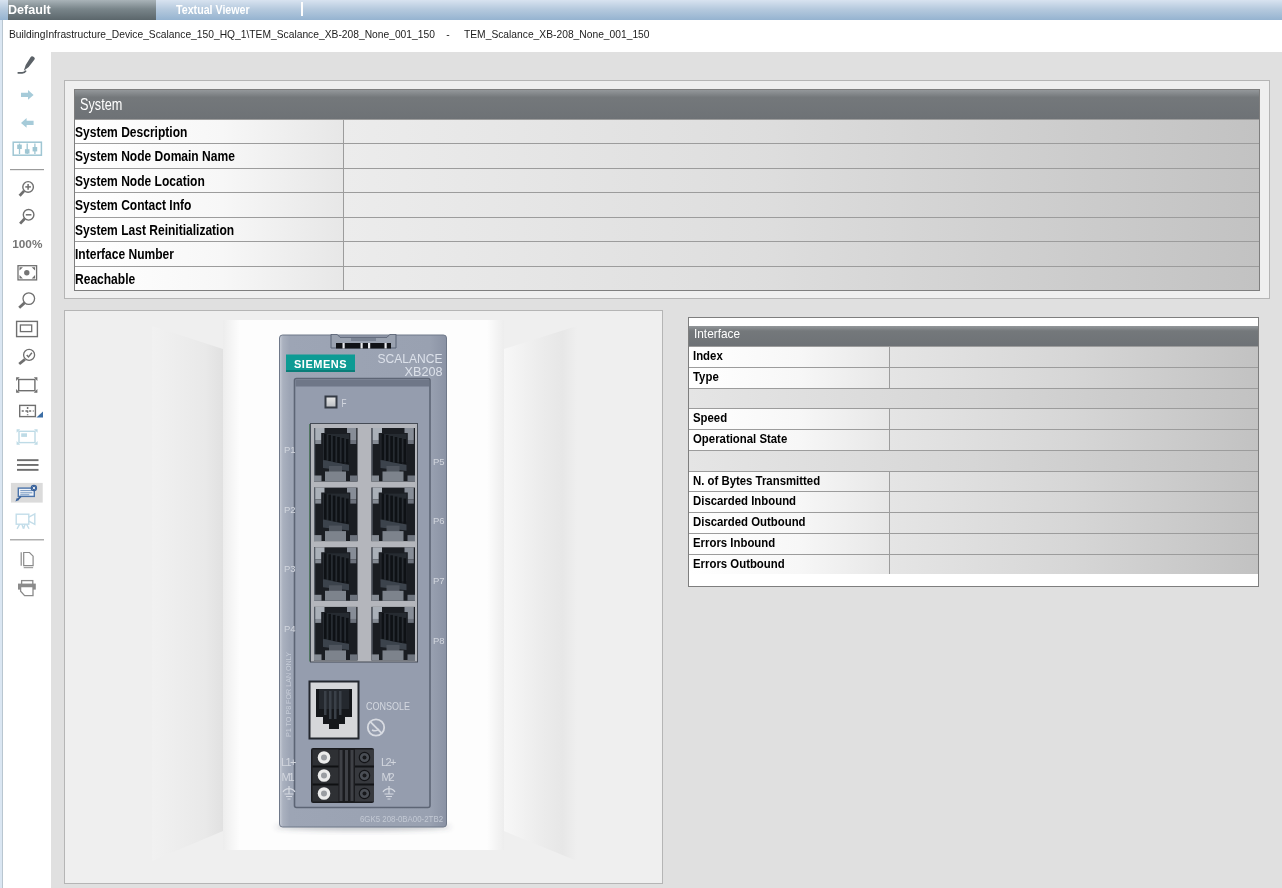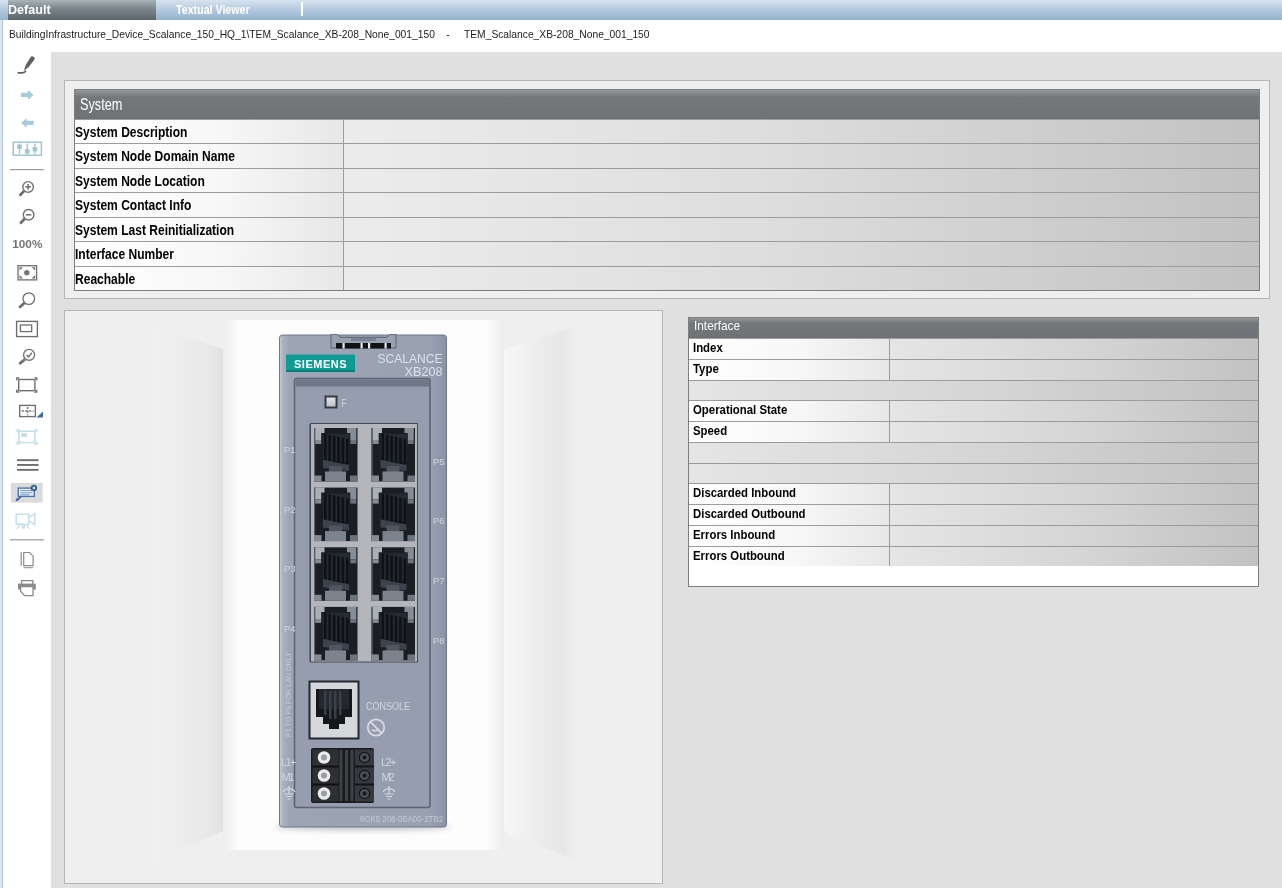--- a/index.html
+++ b/index.html
@@ -46,21 +46,21 @@
 #crumbText span { display:inline-block; transform-origin:0 50%; font-size:11.5px; transform:scaleX(0.893); }
 
 #sysTbl { left:74px; top:89px; width:1186px; height:202px; }
 #sysTbl .th { height:28.5px; line-height:28.5px; padding-left:5px; font-size:13px; }
 #sysTbl .tr { height:24.57px; }
 #sysTbl .tr:last-child { }
 #sysTbl .td1 { width:269px; font-size:12.5px; line-height:25px; }
 #sysTbl .td2 { background:linear-gradient(90deg,#ececec 0%,#dedede 45%,#c2c2c2 100%); }
 
 #ifTbl { left:688px; top:317px; width:571px; height:270px; }
-#ifTbl .th { height:20px; line-height:16px; padding-left:5px; font-size:12px; }
+#ifTbl .th { height:20px; line-height:16px; padding-left:5px; font-size:12px;margin-top:8px; }
 #ifTbl .tr { height:20.75px; }
 #ifTbl .td1 { width:201px; font-size:12px; line-height:17.5px; padding-left:4px; }
 #ifTbl .td2 { background:linear-gradient(90deg,#e5e5e5 0%,#d6d6d6 50%,#c2c2c2 100%); }
 </style>
 </head>
 <body>
 <div id="root">
   <div class="abs" id="edgeL"></div>
   <div class="abs" id="tabbar"></div>
   <div class="abs" id="tabDefault"><span>Default</span></div>
@@ -113,31 +113,32 @@
         <div class="td2"></div>
       </div>
     <div class="tr">
         <div class="td1"><span>Type</span></div>
         <div class="td2"></div>
       </div>
     <div class="tr">
         <div class="td2"></div>
       </div>
     <div class="tr">
+        <div class="td1"><span>Speed</span></div>
+        <div class="td2"></div>
+      </div>
+    <div class="tr">
         <div class="td1"><span>Operational State</span></div>
         <div class="td2"></div>
       </div>
     <div class="tr">
-        <div class="td1"><span>Speed</span></div>
-        <div class="td2"></div>
-      </div>
-    <div class="tr">
-        <div class="td2"></div>
-      </div>
-    <div class="tr">
+        <div class="td2"></div>
+      </div>
+    <div class="tr">
+        <div class="td1"><span>N. of Bytes Transmitted</span></div>
         <div class="td2"></div>
       </div>
     <div class="tr">
         <div class="td1"><span>Discarded Inbound</span></div>
         <div class="td2"></div>
       </div>
     <div class="tr">
         <div class="td1"><span>Discarded Outbound</span></div>
         <div class="td2"></div>
       </div>

